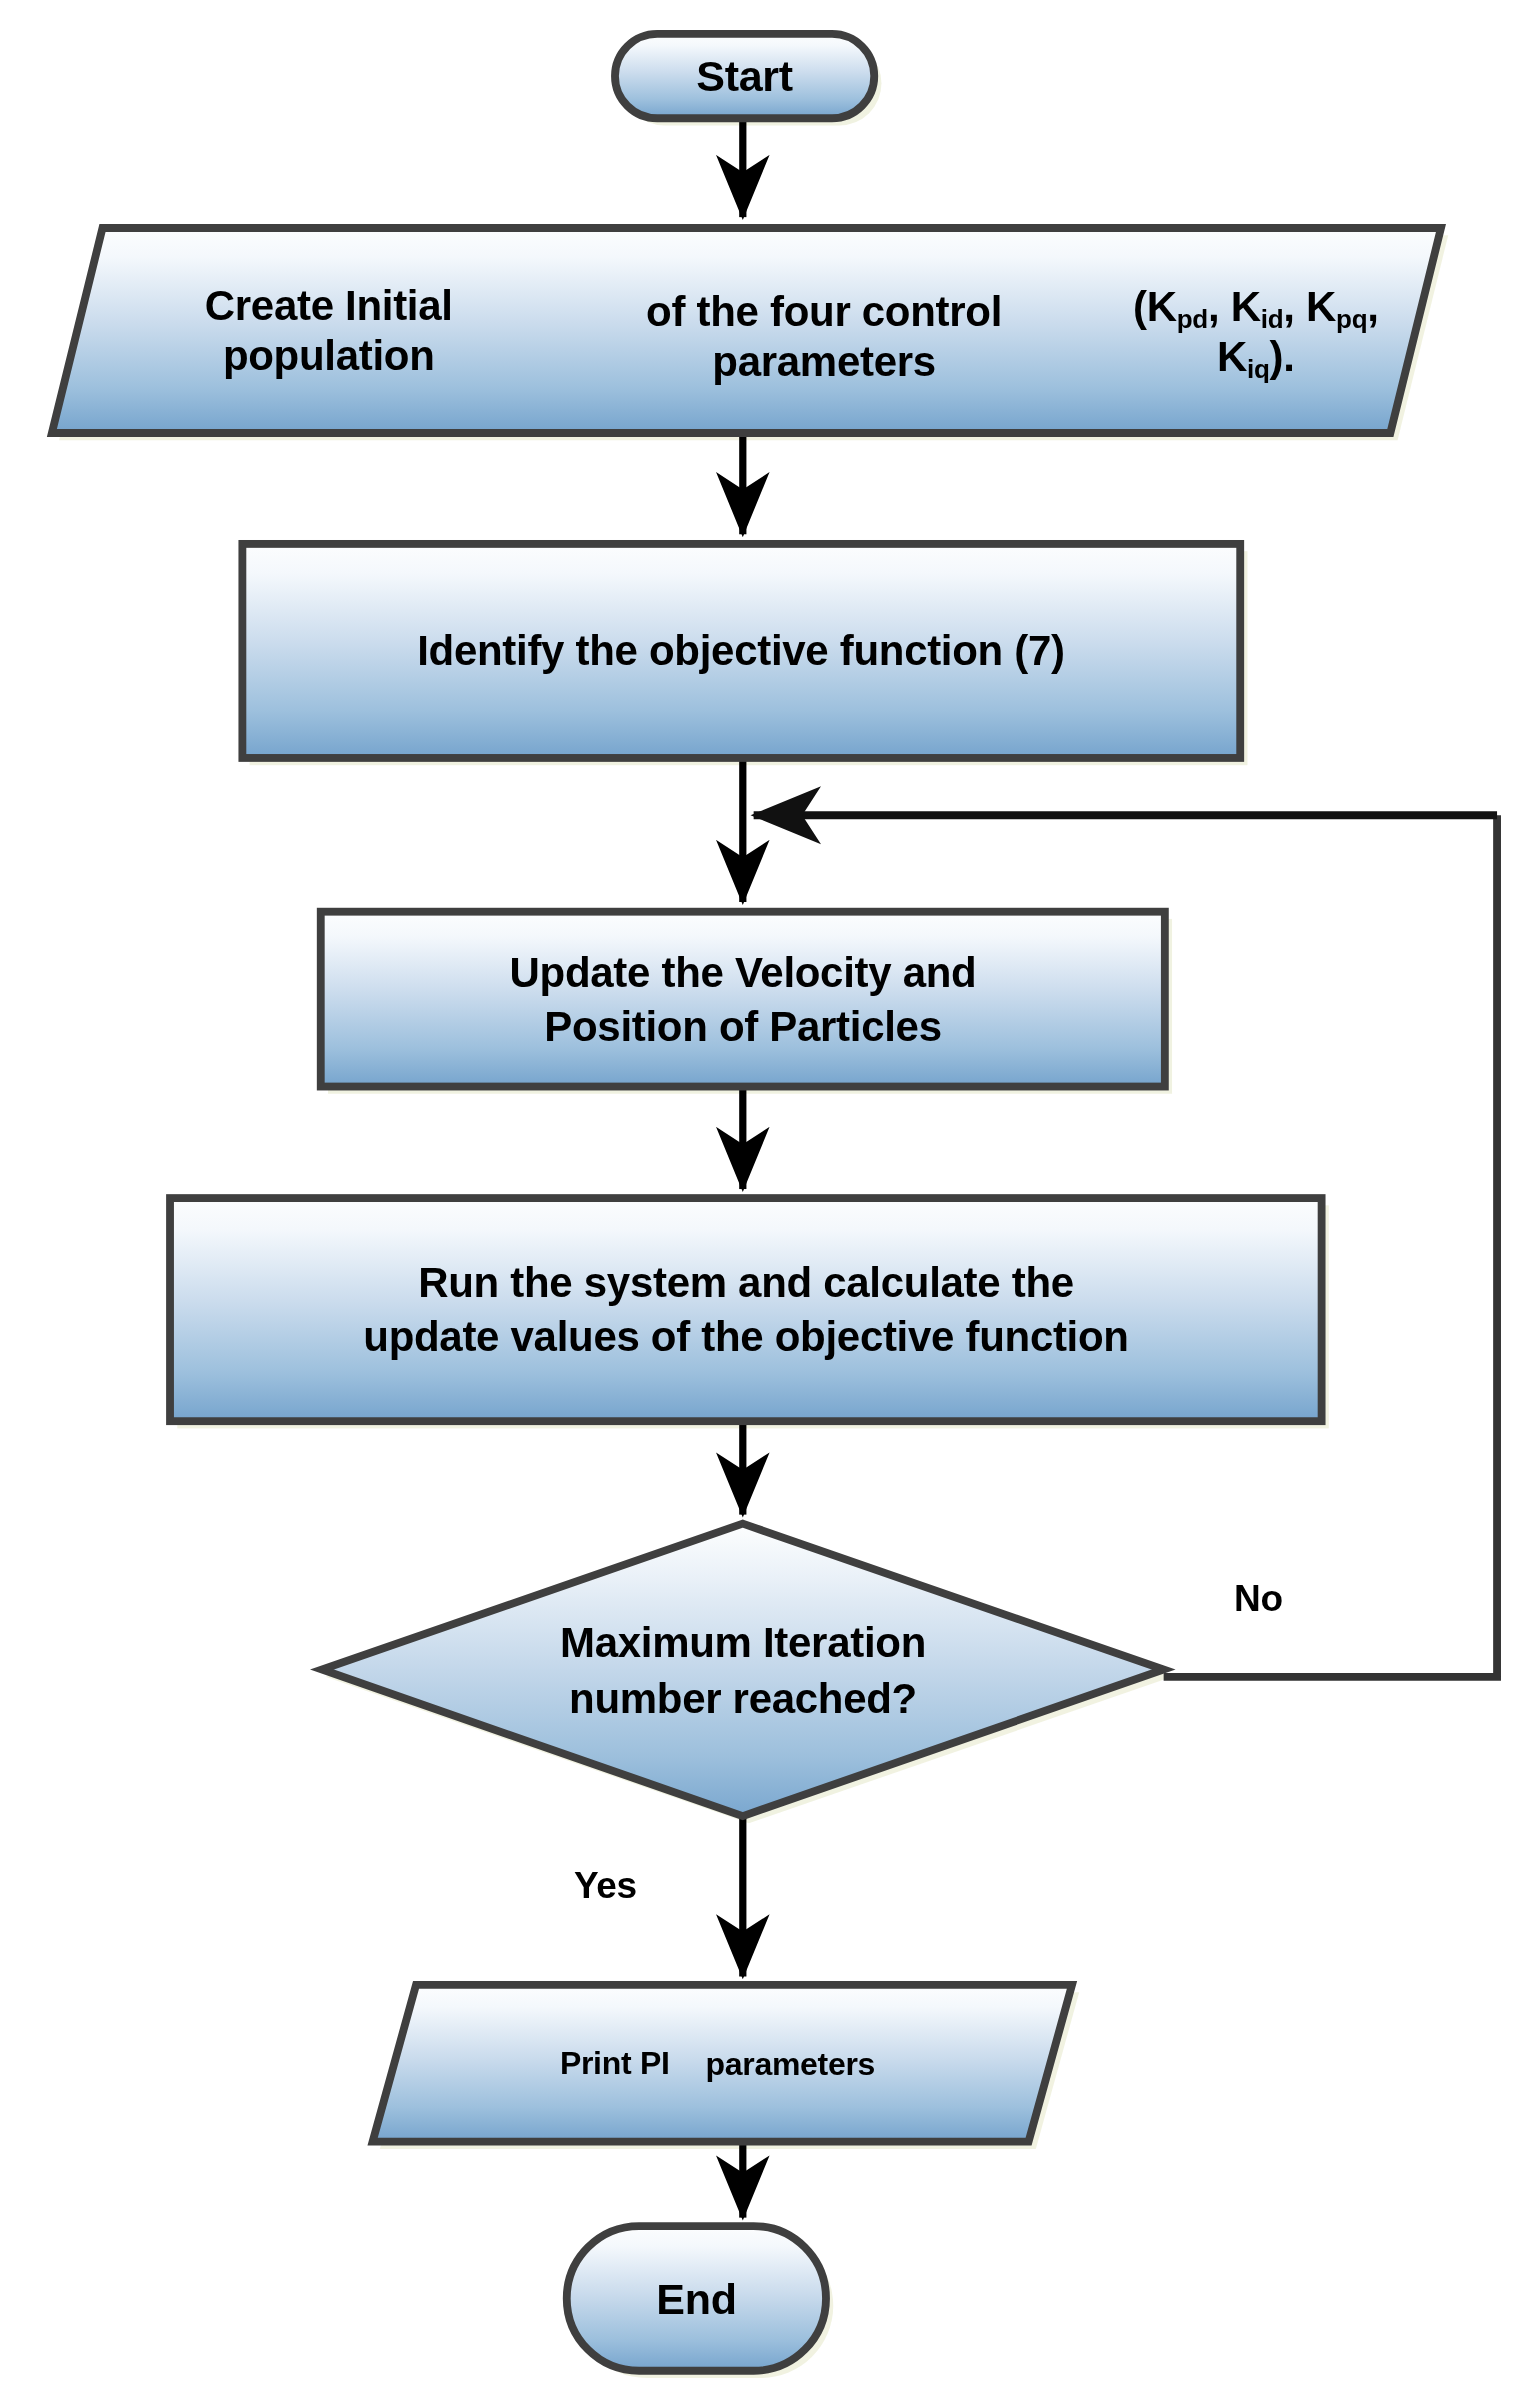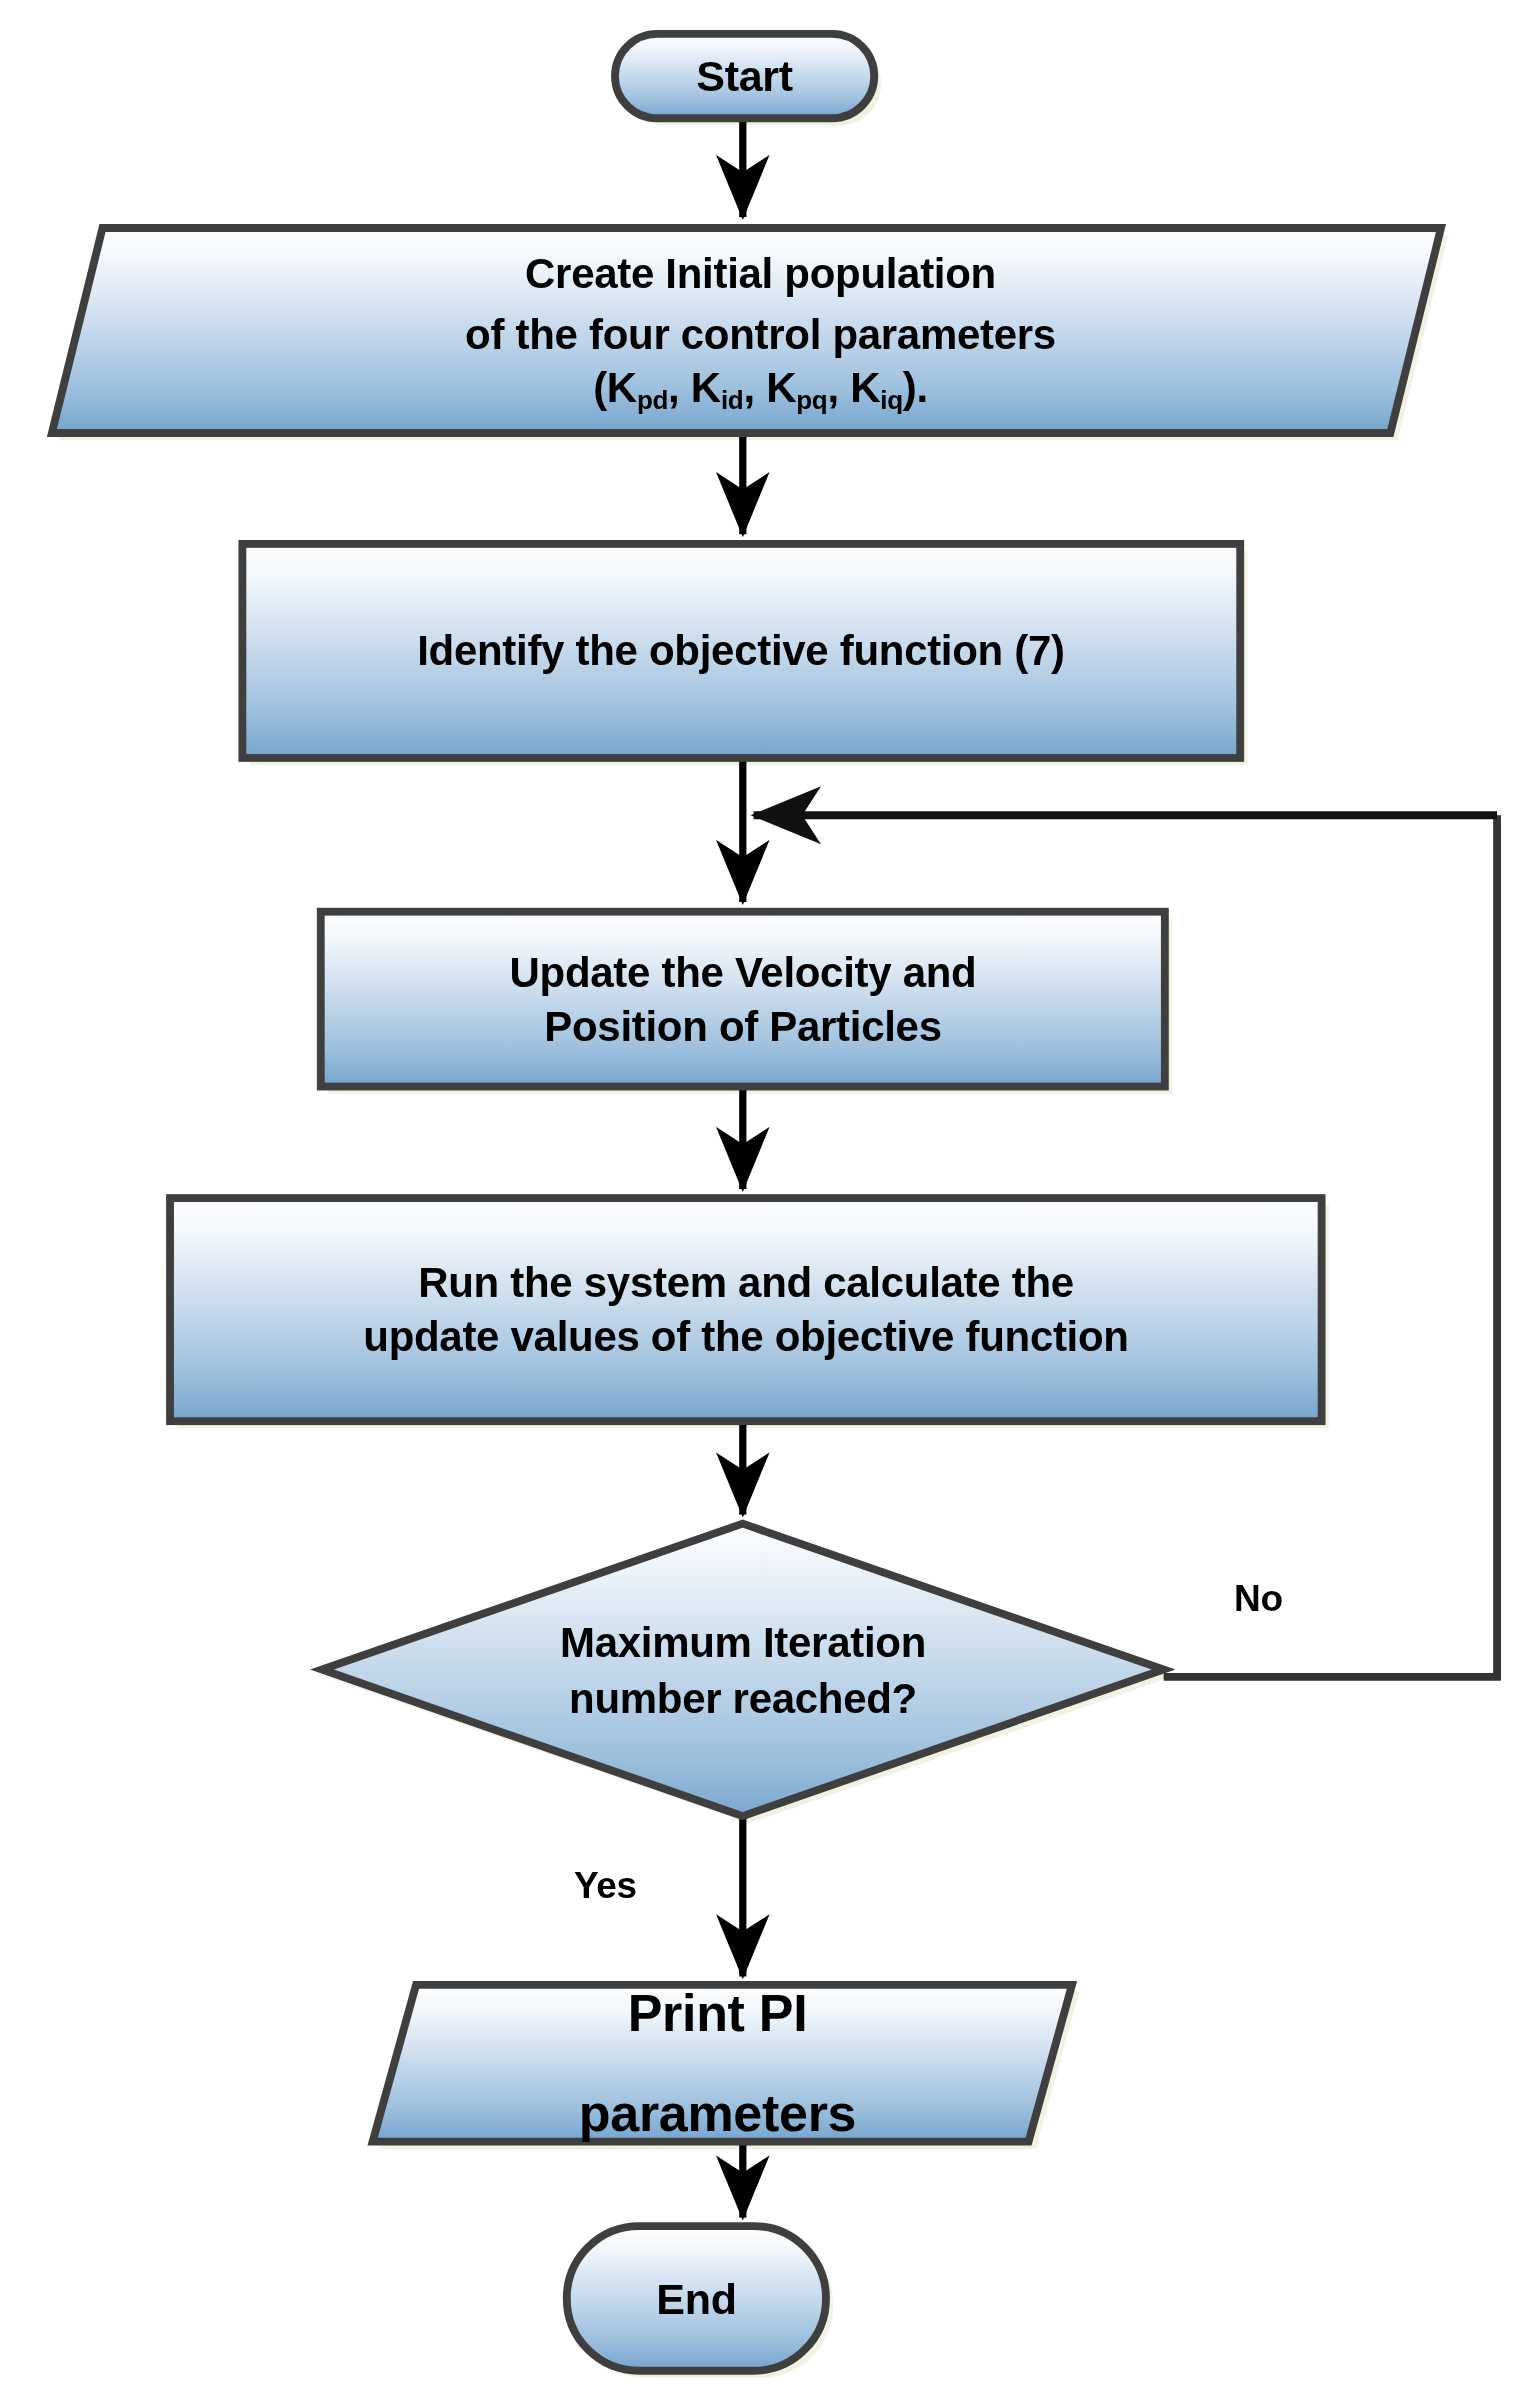--- a/index.html
+++ b/index.html
@@ -96,21 +96,21 @@
 
     <polygon points="690,3292 1778,3292 1706,3552 618,3552" fill="url(#gradShape)" stroke="#3f3f3f" stroke-width="13"></polygon>
 
     <rect x="940" y="3692" width="430" height="240" rx="120" ry="120" fill="url(#gradShape)" stroke="#3f3f3f" stroke-width="13"></rect>
   </svg>
 
   <div class="nodelabel" style="left:615px;top:34px;width:259px;height:84px;font-size:43px;">
     <span>Start</span>
   </div>
 
-  <div class="nodelabel" style="left:109px;top:228px;width:1303px;height:205px;font-size:42px;flex-direction:column;align-items:center;">
+  <div class="nodelabel" style="left:109px;top:228px;width:1303px;height:205px;font-size:42px;flex-direction:row;align-items:center;">
     <div>Create Initial population</div>
     <div style="margin-top:12px;">of the four control parameters</div>
     <div style="margin-top:3px;">
       <span>(K</span><sub>pd</sub><span>, K</span><sub>id</sub><span>, K</span><sub>pq</sub><span>, K</span><sub>iq</sub><span>).</span>
     </div>
   </div>
 
   <div class="nodelabel" style="left:242px;top:544px;width:998px;height:214px;font-size:42px;">
     <span>Identify the objective function (7)</span>
   </div>
@@ -123,21 +123,21 @@
   <div class="nodelabel" style="left:170px;top:1198px;width:1152px;height:223px;font-size:42px;flex-direction:column;text-align:right;">
     <div>Run the system and calculate the</div>
     <div style="margin-top:4.8px;">update values of the objective function</div>
   </div>
 
   <div class="nodelabel" style="left:381px;top:1580px;width:724px;height:181px;font-size:42px;flex-direction:column;">
     <div>Maximum Iteration</div>
     <div style="margin-top:6px;">number reached?</div>
   </div>
 
-  <div class="nodelabel" style="left:386px;top:1985px;width:663px;height:157px;font-size:52px;flex-direction:column;gap:36px;">
+  <div class="nodelabel" style="left:386px;top:1985px;width:663px;height:157px;font-size:32px;gap:36px;">
     <div>Print PI</div>
     <div style="margin-top:3px;">parameters</div>
   </div>
 
   <div class="nodelabel" style="left:567px;top:2227px;width:259px;height:145px;font-size:43px;">
     <span>End</span>
   </div>
 
   <div class="edgelabel" style="left:1234px;top:1578px;">
     <span>No</span>

